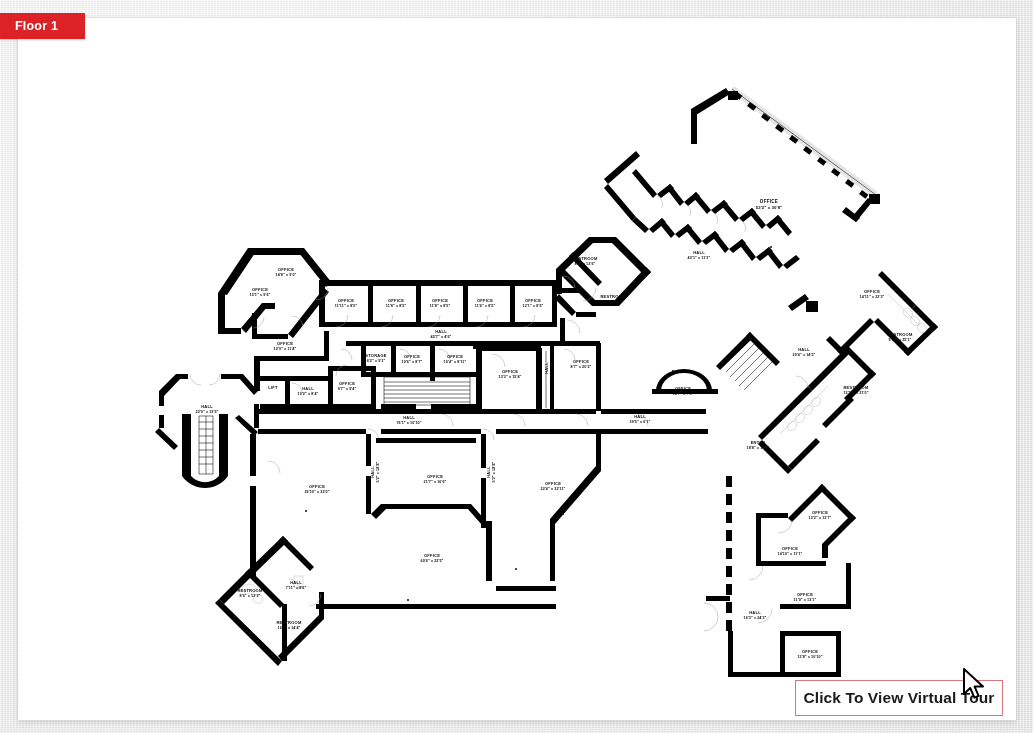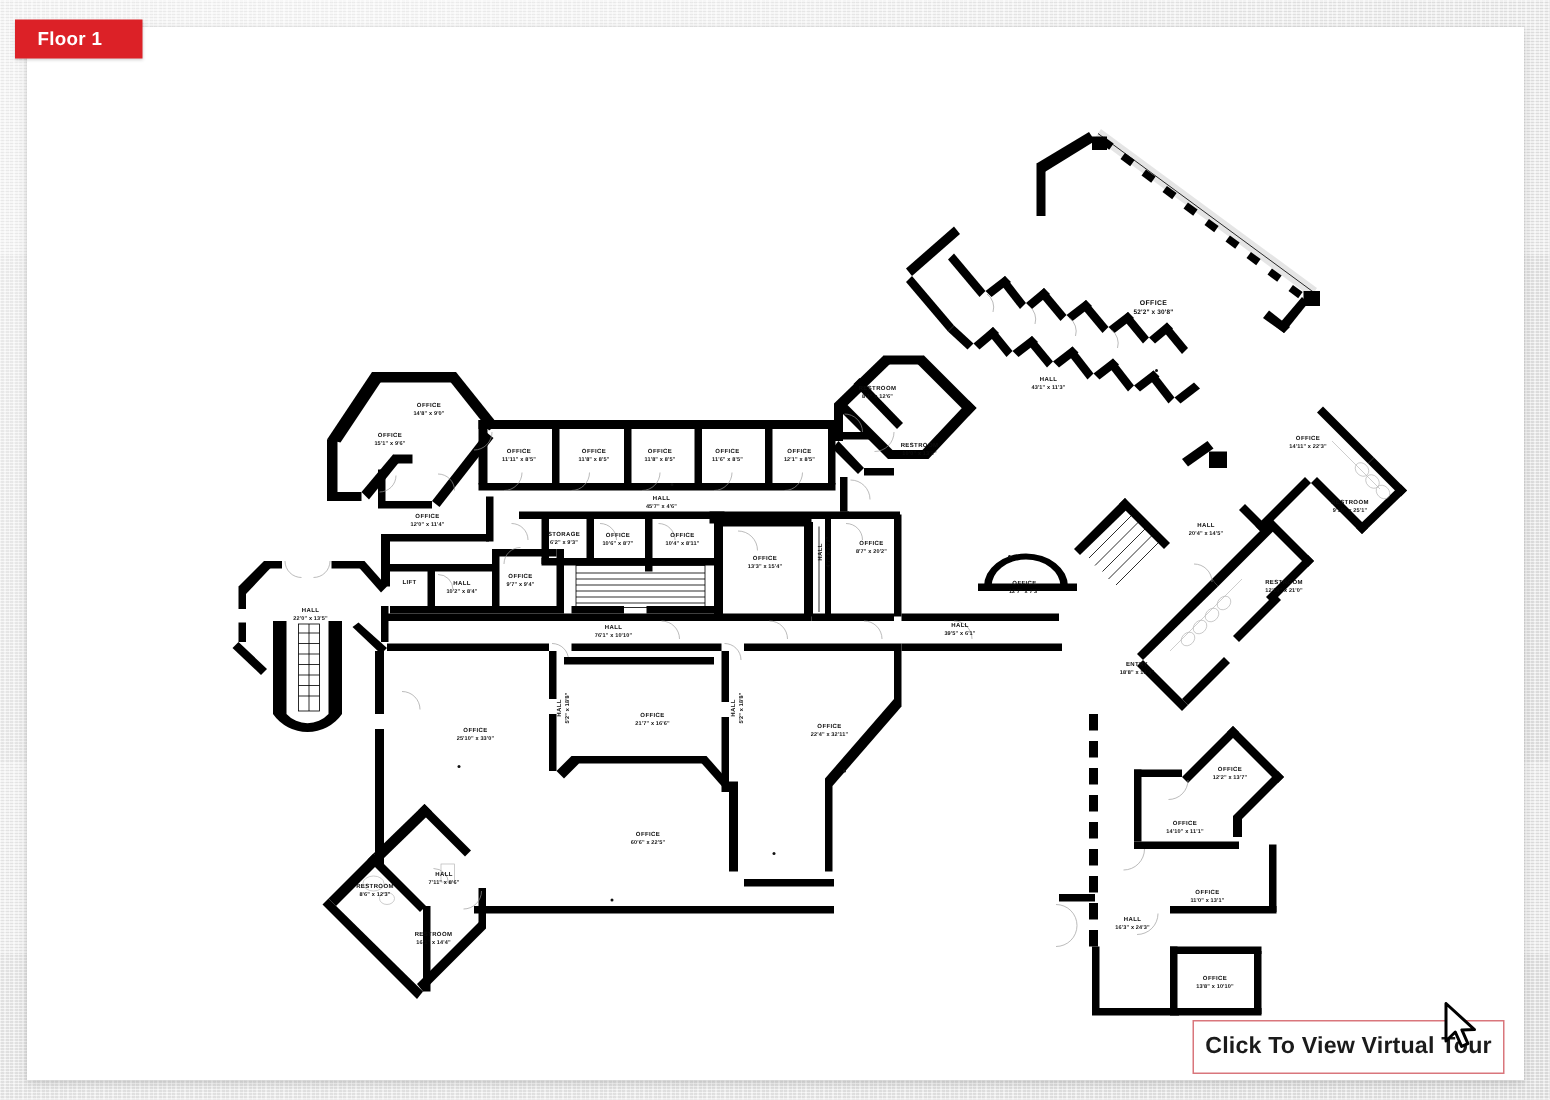--- a/index.html
+++ b/index.html
@@ -22,21 +22,21 @@
     position: absolute;
     left: 18px; top: 18px;
     width: 998px; height: 702px;
     background: #ffffff;
     box-shadow: 0 2px 6px rgba(0,0,0,.13), 0 0 0 1px rgba(0,0,0,.02);
   }
 
   
   #floor-badge {
     position: absolute;
-    left: 10px; top: 13px;
+    left: 0px; top: 13px;
     width: 85px; height: 26px;
     background: #dc2127;
     color: #ffffff;
     font-size: 12.5px;
     font-weight: bold;
     letter-spacing: .2px;
     display: flex;
     align-items: center;
     padding-left: 15px;
     z-index: 30;

